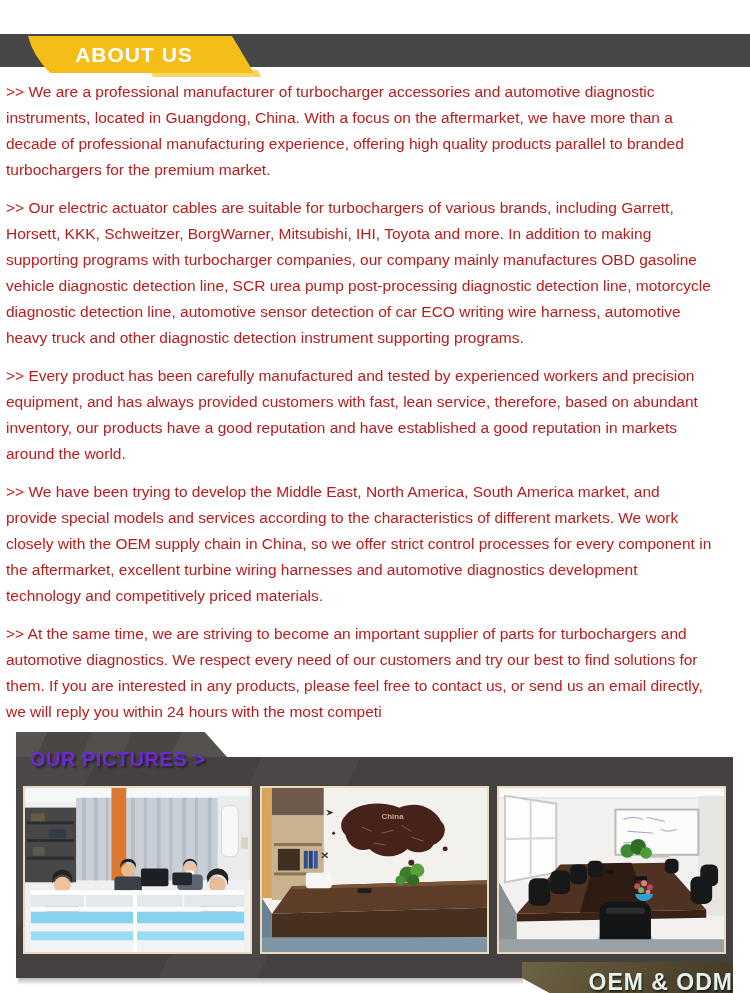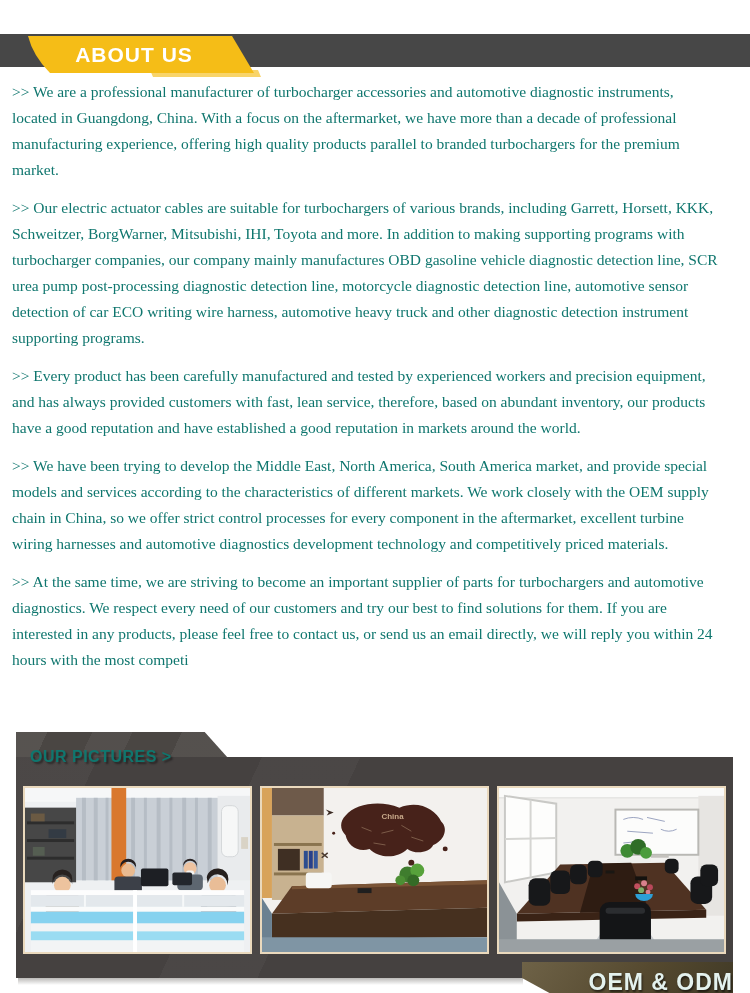--- a/index.html
+++ b/index.html
@@ -6,22 +6,22 @@
   .page{
     position:relative;width:750px;height:993px;margin:16px auto;background:#ffffff;
     overflow:hidden;font-family:"Liberation Sans", sans-serif;
   }
   
   .top-bar{position:absolute;top:18px;left:0;width:750px;height:33px;background:#474747;}
   .ribbon-svg{position:absolute;top:14px;left:0;width:270px;height:52px;overflow:visible;}
   .ribbon-title{font-family:"Liberation Sans",sans-serif;font-size:21px;font-weight:bold;fill:#ffffff;letter-spacing:1px;}
   
   .about-text{
-    position:absolute;top:63px;left:12px;width:707px;height:650px;overflow:hidden;
-    font-size:15.5px;line-height:26px;color:#0f766e;font-family:Liberation Serif, serif;
+    position:absolute;top:63px;left:6px;width:707px;height:650px;overflow:hidden;
+    font-size:15.5px;line-height:26px;color:#b91c1c;
   }
   .about-text p{margin:0 0 12px 0;}
   
   .pictures{position:absolute;top:716px;left:0;width:750px;height:277px;}
   .pic-head{
     position:absolute;left:16px;top:0;width:212px;height:26px;
     background:
       linear-gradient(115deg, rgba(255,255,255,0.07) 0 14%, rgba(255,255,255,0) 14% 34%,
                       rgba(255,255,255,0.05) 34% 52%, rgba(255,255,255,0) 52% 74%,
                       rgba(255,255,255,0.06) 74%),
@@ -29,21 +29,21 @@
     clip-path:polygon(0 0,89% 0,100% 100%,0 100%);
   }
   .pic-panel{
     position:absolute;left:16px;top:25px;width:717px;height:221px;
     background:
       linear-gradient(115deg, rgba(255,255,255,0.035) 0 10%, rgba(255,255,255,0) 10% 30%,
                       rgba(255,255,255,0.03) 30% 42%, rgba(255,255,255,0) 42%),
       #454140;
   }
   .pic-title{
-    position:absolute;left:30px;top:16px;font-size:16px;font-weight:bold;color:#0f766e;
+    position:absolute;left:30px;top:16px;font-size:20px;font-weight:bold;color:#6d28d9;
     letter-spacing:0.5px;text-shadow:2px 2px 2px rgba(0,0,0,0.45);white-space:nowrap;
   }
   .photos{position:absolute;left:23px;top:54px;display:flex;gap:8px;}
   .photos figure{margin:0;width:225px;height:164px;border:2px solid #ead9bd;background:#8a8a8a;overflow:hidden;}
   .photos svg{display:block;width:100%;height:100%;}
   .oem-badge{
     position:absolute;left:522px;top:230px;width:211px;height:40px;
     background:linear-gradient(125deg,#6e6247 0%,#55492f 55%,#3f3926 100%);
     clip-path:polygon(0 0,100% 0,100% 100%,20.8% 100%,0 40%);
     display:flex;align-items:center;justify-content:flex-end;padding-left:26px;box-sizing:border-box;

